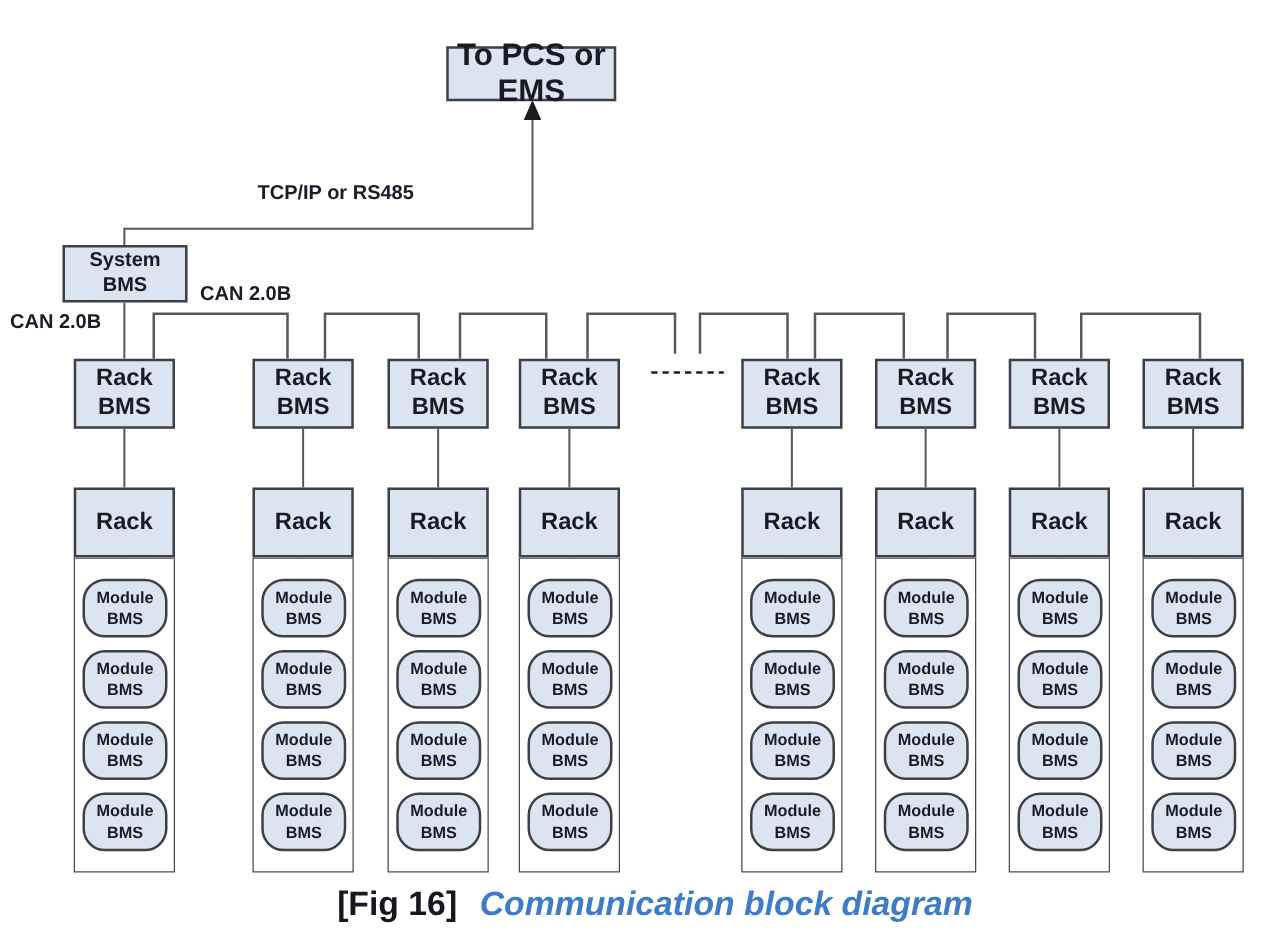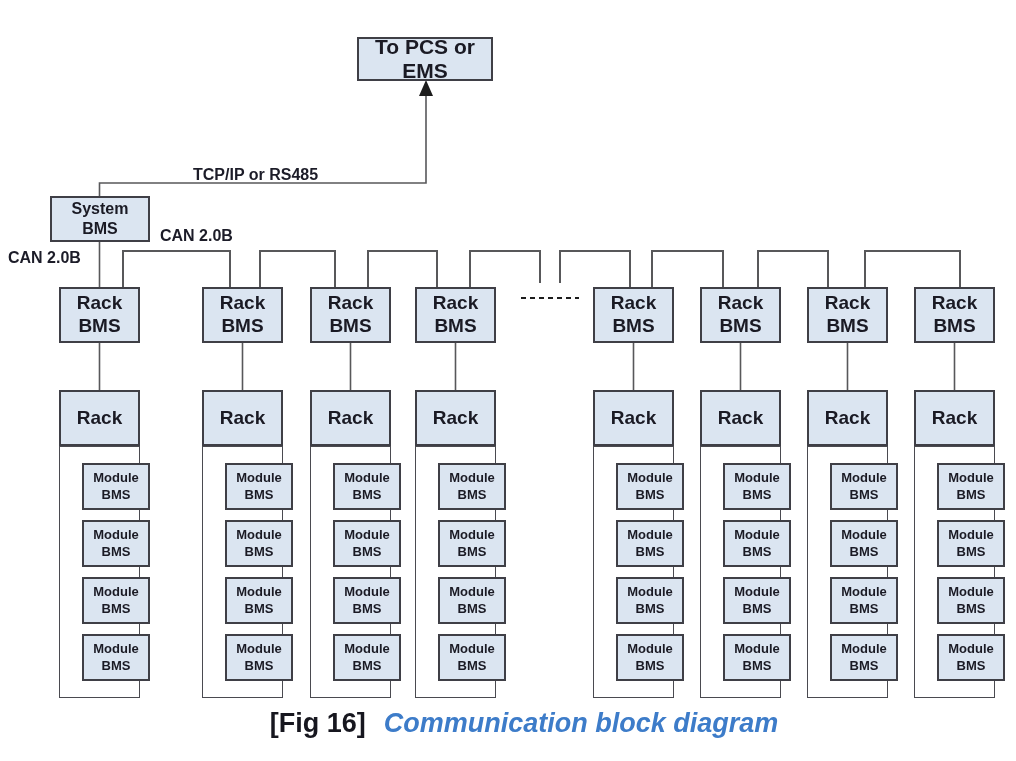--- a/index.html
+++ b/index.html
@@ -14,35 +14,35 @@
   svg.wires path.dashes{stroke:#1c1c1c;stroke-width:2px;stroke-dasharray:5 4;}
   svg.wires path.arrowhead{fill:#1c1c1c;stroke:none;}
 
   .box{
     position:absolute;box-sizing:border-box;
     background:var(--box_fill,#dbe5f1);
     border:2px solid var(--box_border,#3f3f46);
     display:flex;align-items:center;justify-content:center;
     text-align:center;white-space:pre-line;
   }
-  .pcs{left:357px;top:37px;width:136px;height:44px;font-size:21px;font-weight:600;}
+  .pcs{left:357px;top:37px;width:136px;height:44px;font-size:25px;font-weight:600;}
   .system{left:50px;top:196px;width:100px;height:46px;font-size:16px;font-weight:700;line-height:1.25;}
   .lbl{position:absolute;font-size:16px;font-weight:600;color:#1c1c28;white-space:nowrap;}
-  .tcp{left:193px;top:146px;margin-top:20px;}
+  .tcp{left:206px;top:146px;}
   .can-bus{left:160px;top:227px;}
   .can-left{left:8px;top:249px;}
 
   .column{position:absolute;top:287px;width:60px;height:412px;}
   .rackbms{left:0;top:0;width:81px;height:56px;font-size:19px;font-weight:600;line-height:1.2;}
   .rack{left:0;top:103px;width:81px;height:56px;font-size:19px;font-weight:600;}
   .enclosure{
     position:absolute;box-sizing:border-box;left:0;top:159px;width:81px;height:252px;
     background:#ffffff;border:1.5px solid #4a4a50;
   }
-  .module{left:22px;width:68px;height:47px;font-size:13px;font-weight:600;line-height:1.3;border-width:2px;}
+  .module{left:6px;width:68px;height:47px;font-size:13px;font-weight:600;line-height:1.3;border-width:2px;border-radius:18px;}
   .m0{top:16px;} .m1{top:73px;} .m2{top:130px;} .m3{top:187px;}
 
   .caption{position:absolute;left:16px;top:708px;width:1016px;text-align:center;font-size:27px;}
   .caption .tag{font-weight:700;color:#17171f;margin-right:18px;}
   .caption .title{font-weight:700;font-style:italic;color:var(--caption_blue,#3d7cc9);}
 </style>
 </head>
 <body>
 
 <div class="stage" id="stage">

